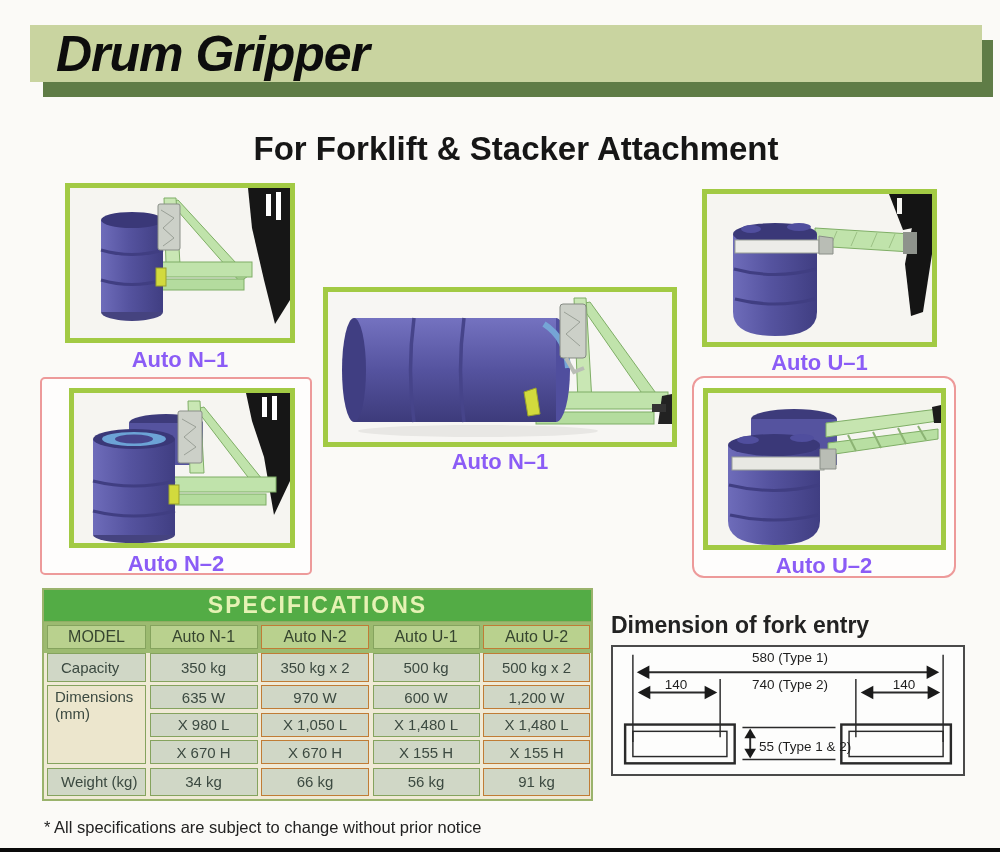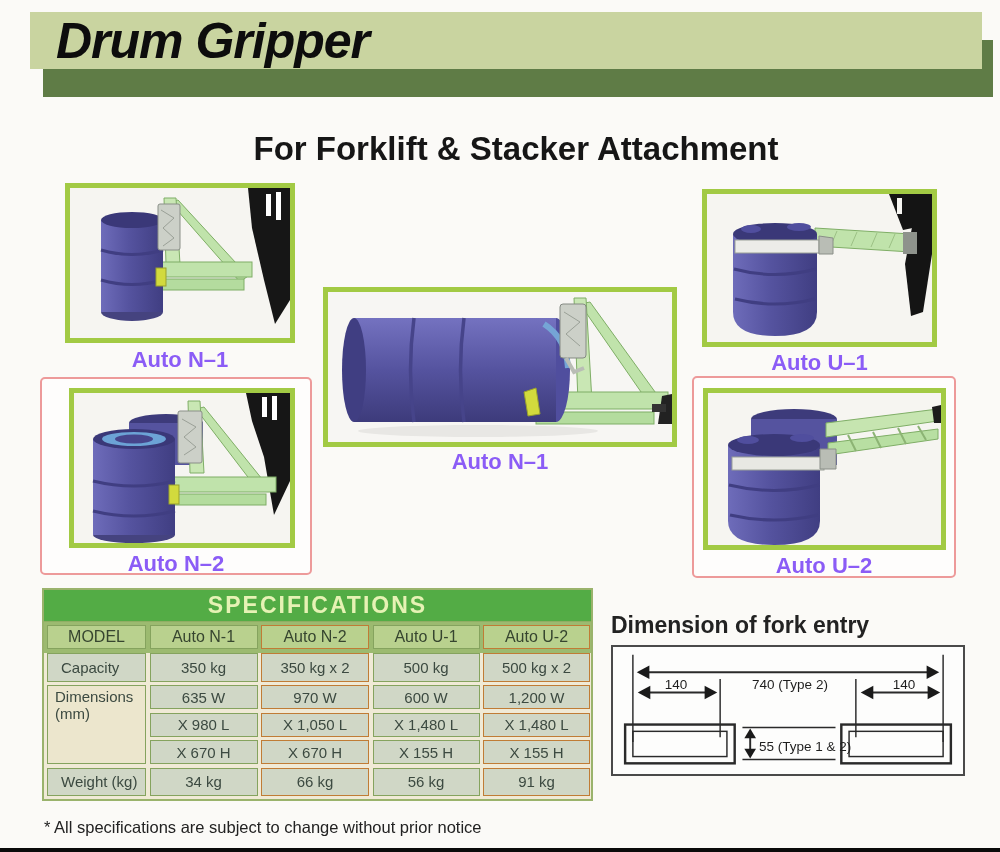--- a/index.html
+++ b/index.html
@@ -6,21 +6,21 @@
   .page {
     position:relative; width:1000px; height:852px; margin:0 auto;
     background:#fbfaf7; overflow:hidden;
     font-family:"Liberation Sans", sans-serif; color:#111;
   }
   .abs { position:absolute; }
 
   
   .banner-shadow { left:43px; top:40px; width:950px; height:57px; background:#5f7c46; }
   .banner {
-    left:30px; top:12px; width:952px; height:57px;
+    left:30px; top:25px; width:952px; height:57px;
     background:#c9d4a0;
     display:flex; align-items:center;
   }
   .banner-title {
     padding-left:26px; font-size:50px; font-weight:900; font-style:italic;
     letter-spacing:-1px; color:#0d0d0d; white-space:nowrap;
   }
   .subtitle {
     left:0; top:114px; width:1000px; margin:16px; text-align:center;
     font-size:33px; font-weight:bold; color:#161616;
@@ -214,21 +214,21 @@
         <path d="M19 88 q41 10 82 0" fill="none" stroke="#403e82" stroke-width="3"></path>
         <path d="M19 118 q41 10 82 0" fill="none" stroke="#403e82" stroke-width="3"></path>
         <rect x="95" y="92" width="10" height="19" fill="#d2da3d" stroke="#9aa12c"></rect>
         <rect x="104" y="18" width="24" height="52" rx="2" fill="#ccd0c8" stroke="#8a8f88"></rect>
         <path d="M108 26 l14 8 l-12 10 l12 10 l-12 8" fill="none" stroke="#9aa097"></path>
       </svg>
     </figure>
     <div class="abs caption" style="left:0;top:172px;width:268px;">Auto N–2</div>
   </div>
 
-  <div class="abs redbox" style="left:692px;top:376px;width:264px;height:202px;">
+  <div class="abs redbox" style="left:692px;top:376px;width:264px;height:202px;border-radius:12px;">
     <figure class="abs tile" style="left:9px;top:10px;width:243px;height:162px;">
       <svg viewBox="0 0 233 152" preserveAspectRatio="none">
         <defs>
           <linearGradient id="g5v" x1="0" y1="0" x2="1" y2="0">
             <stop offset="0" stop-color="#6e6cba"></stop>
               <stop offset="0.45" stop-color="#55539f"></stop>
               <stop offset="1" stop-color="#403e82"></stop>
           </linearGradient>
         </defs>
         <rect width="233" height="152" fill="#f6f5f1"></rect>
@@ -312,20 +312,21 @@
         <polygon points="21,26 34,19 34,33"></polygon>
         <polygon points="333,26 320,19 320,33"></polygon>
         <polygon points="22,47 35,40 35,54"></polygon>
         <polygon points="104,47 91,40 91,54"></polygon>
         <polygon points="252,47 265,40 265,54"></polygon>
         <polygon points="334,47 321,40 321,54"></polygon>
         <polygon points="138,84 132,94 144,94"></polygon>
         <polygon points="138,115 132,105 144,105"></polygon>
       </g>
     </svg>
+    <span class="dim-label" style="left:0;top:4px;width:354px;">580 (Type 1)</span>
     <span class="dim-label" style="left:107px;top:31px;width:140px;">740 (Type 2)</span>
     <span class="dim-label" style="left:20px;top:31px;width:86px;">140</span>
     <span class="dim-label" style="left:248px;top:31px;width:86px;">140</span>
     <span class="dim-label" style="left:146px;top:93px;text-align:left;">55 (Type 1 &amp; 2)</span>
   </div>
 
   <div class="abs footnote">* All specifications are subject to change without prior notice</div>
   <div class="abs bottom-bar"></div>
 
 </div>

